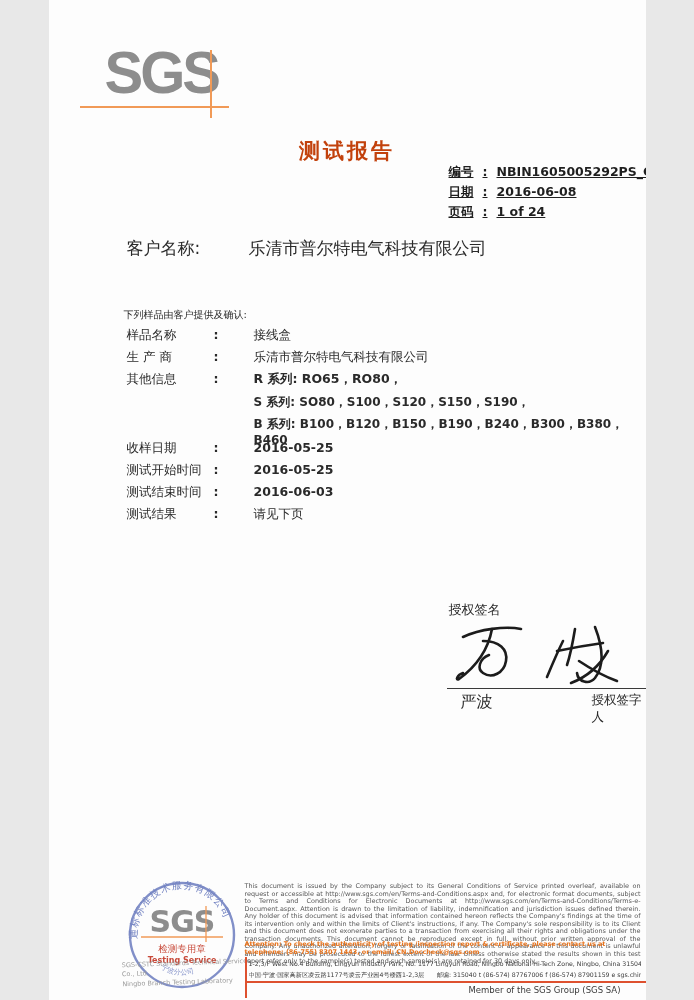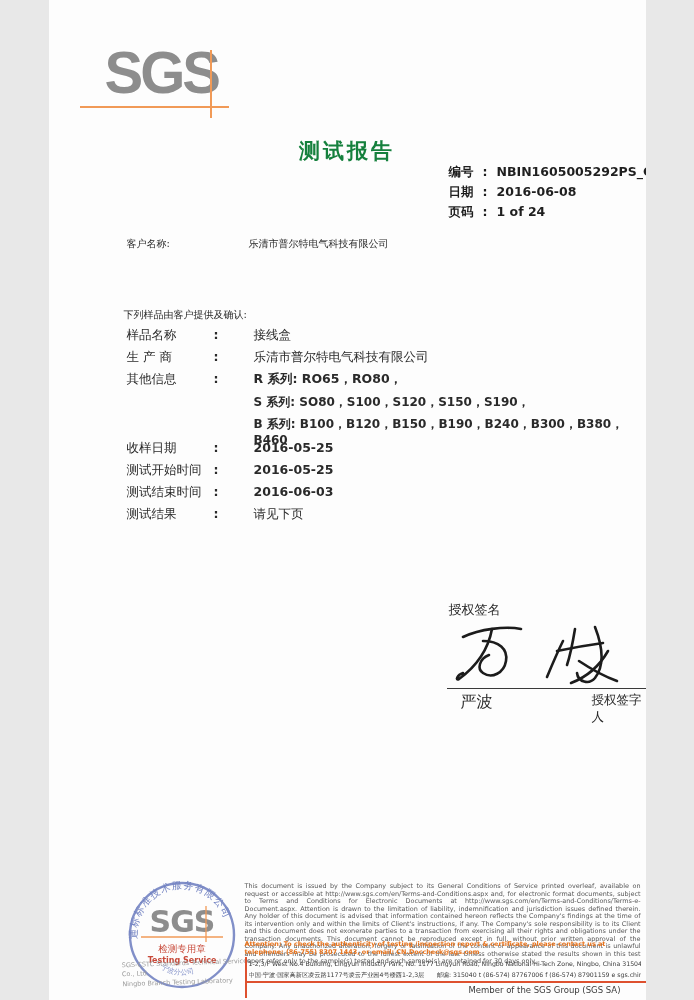--- a/index.html
+++ b/index.html
@@ -11,27 +11,27 @@
   
   .logo-text{
     position:absolute;left:56px;top:44px;font-size:58px;font-weight:bold;
     color:#8d8d8d;letter-spacing:-3px;line-height:1;
     font-family:"Liberation Sans",sans-serif;transform:scaleY(1.02);
   }
   .logo-hline{position:absolute;left:31px;top:106px;width:149px;height:2px;background:#f19a57;}
   .logo-vline{position:absolute;left:161px;top:50px;width:2px;height:68px;background:#f19a57;}
   
   .title{position:absolute;left:0;top:137px;width:100%;text-align:center;
-    font-size:21px;font-weight:bold;letter-spacing:3px;color:#15803d;}
+    font-size:21px;font-weight:bold;letter-spacing:3px;color:#c2410c;}
   
-  .meta-row{position:absolute;left:400px;display:flex;font-size:12.5px;font-weight:bold;color:#1f1f1f;}
+  .meta-row{position:absolute;left:400px;display:flex;font-size:12.5px;font-weight:bold;color:#1f1f1f;text-decoration:underline;}
   .meta-row .mlbl{width:34px;}
   .meta-row .mcol{width:14px;text-align:left;}
   
-  .crow{position:absolute;left:78px;display:flex;font-size:10px;}
+  .crow{position:absolute;left:78px;display:flex;font-size:17px;}
   .crow .clbl{width:122px;}
   .srow{position:absolute;left:78px;display:flex;font-size:12.5px;}
   .srow .slbl{width:87px;}
   .srow .scol{width:40px;font-weight:bold;}
   .intro{position:absolute;left:75px;font-size:10px;}
   .extra-line{position:absolute;left:205px;font-size:12px;}
   .bold6{font-weight:600;}
   
   .sig-company{position:absolute;left:400px;top:584px;font-size:12.5px;}
   .sig-label{position:absolute;left:400px;top:601px;font-size:13px;}

